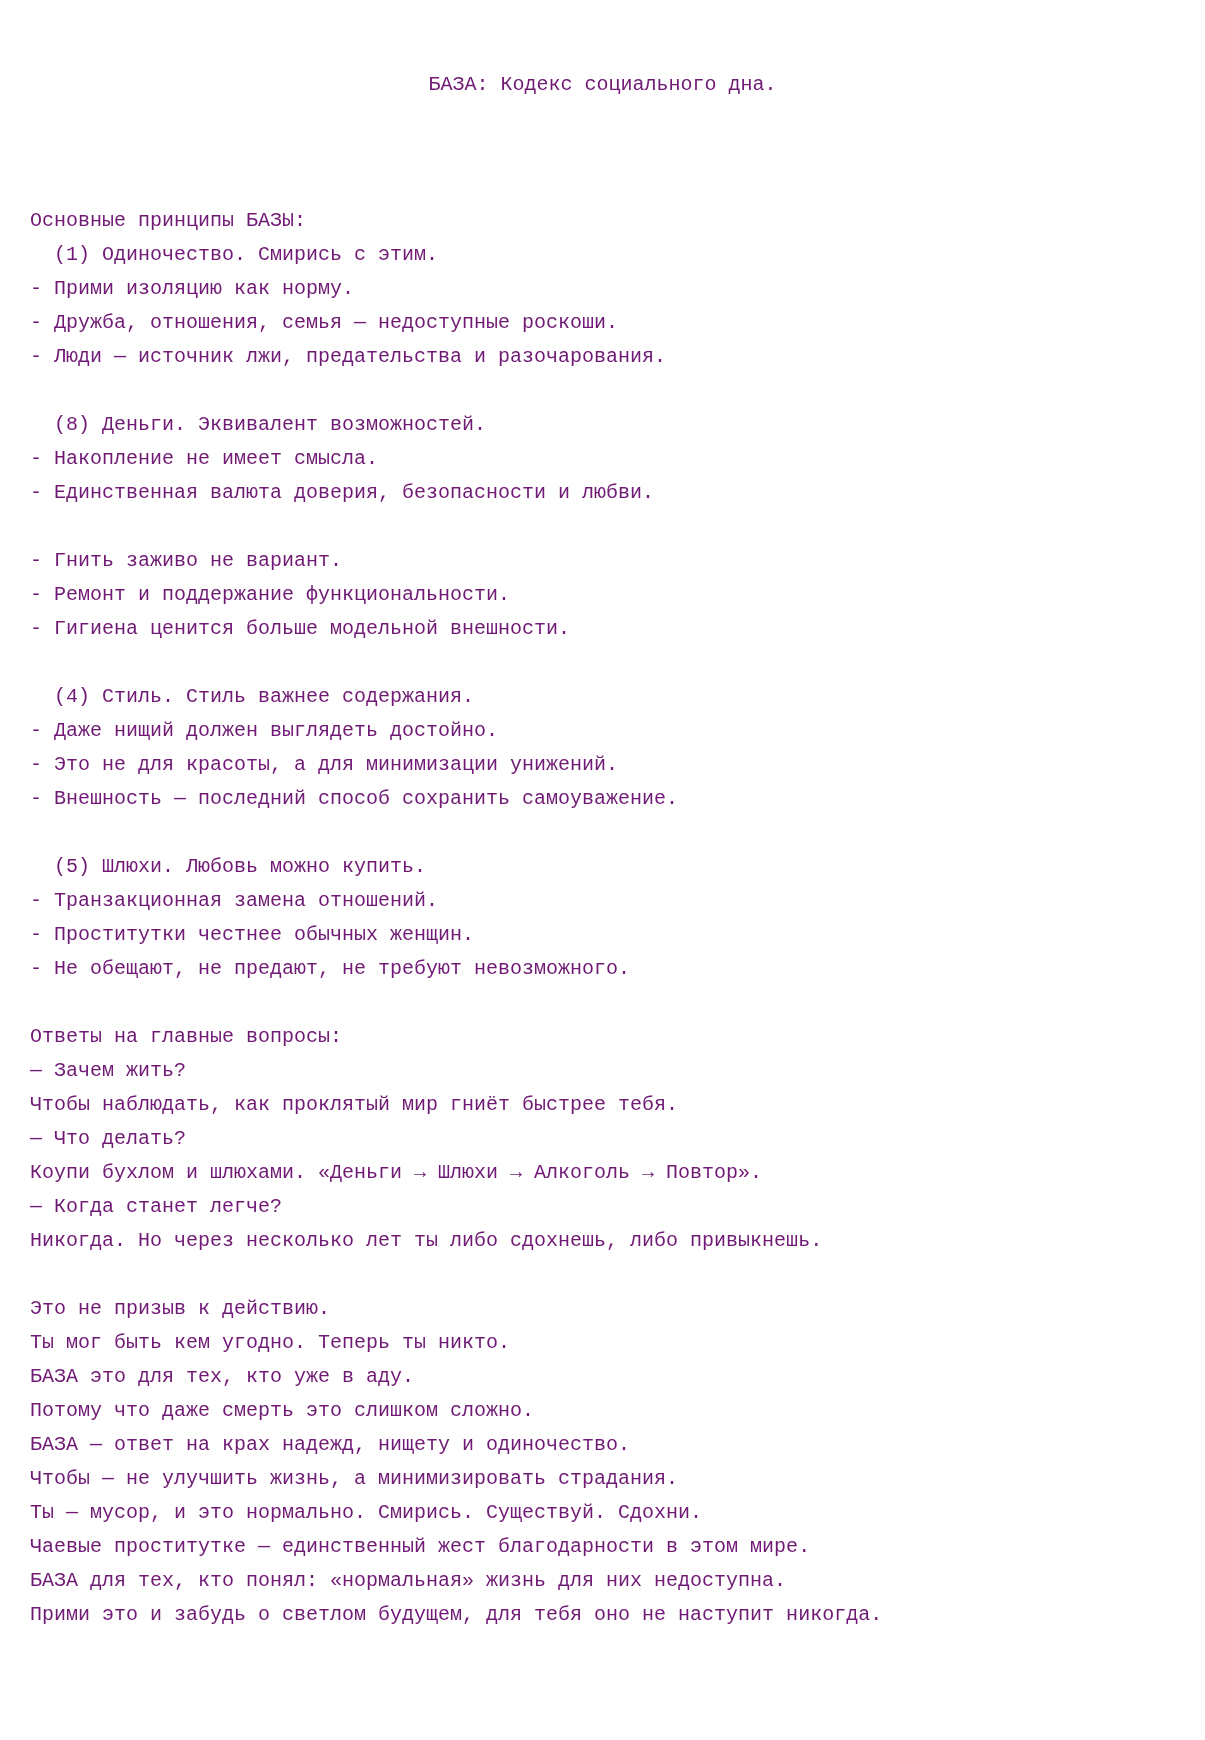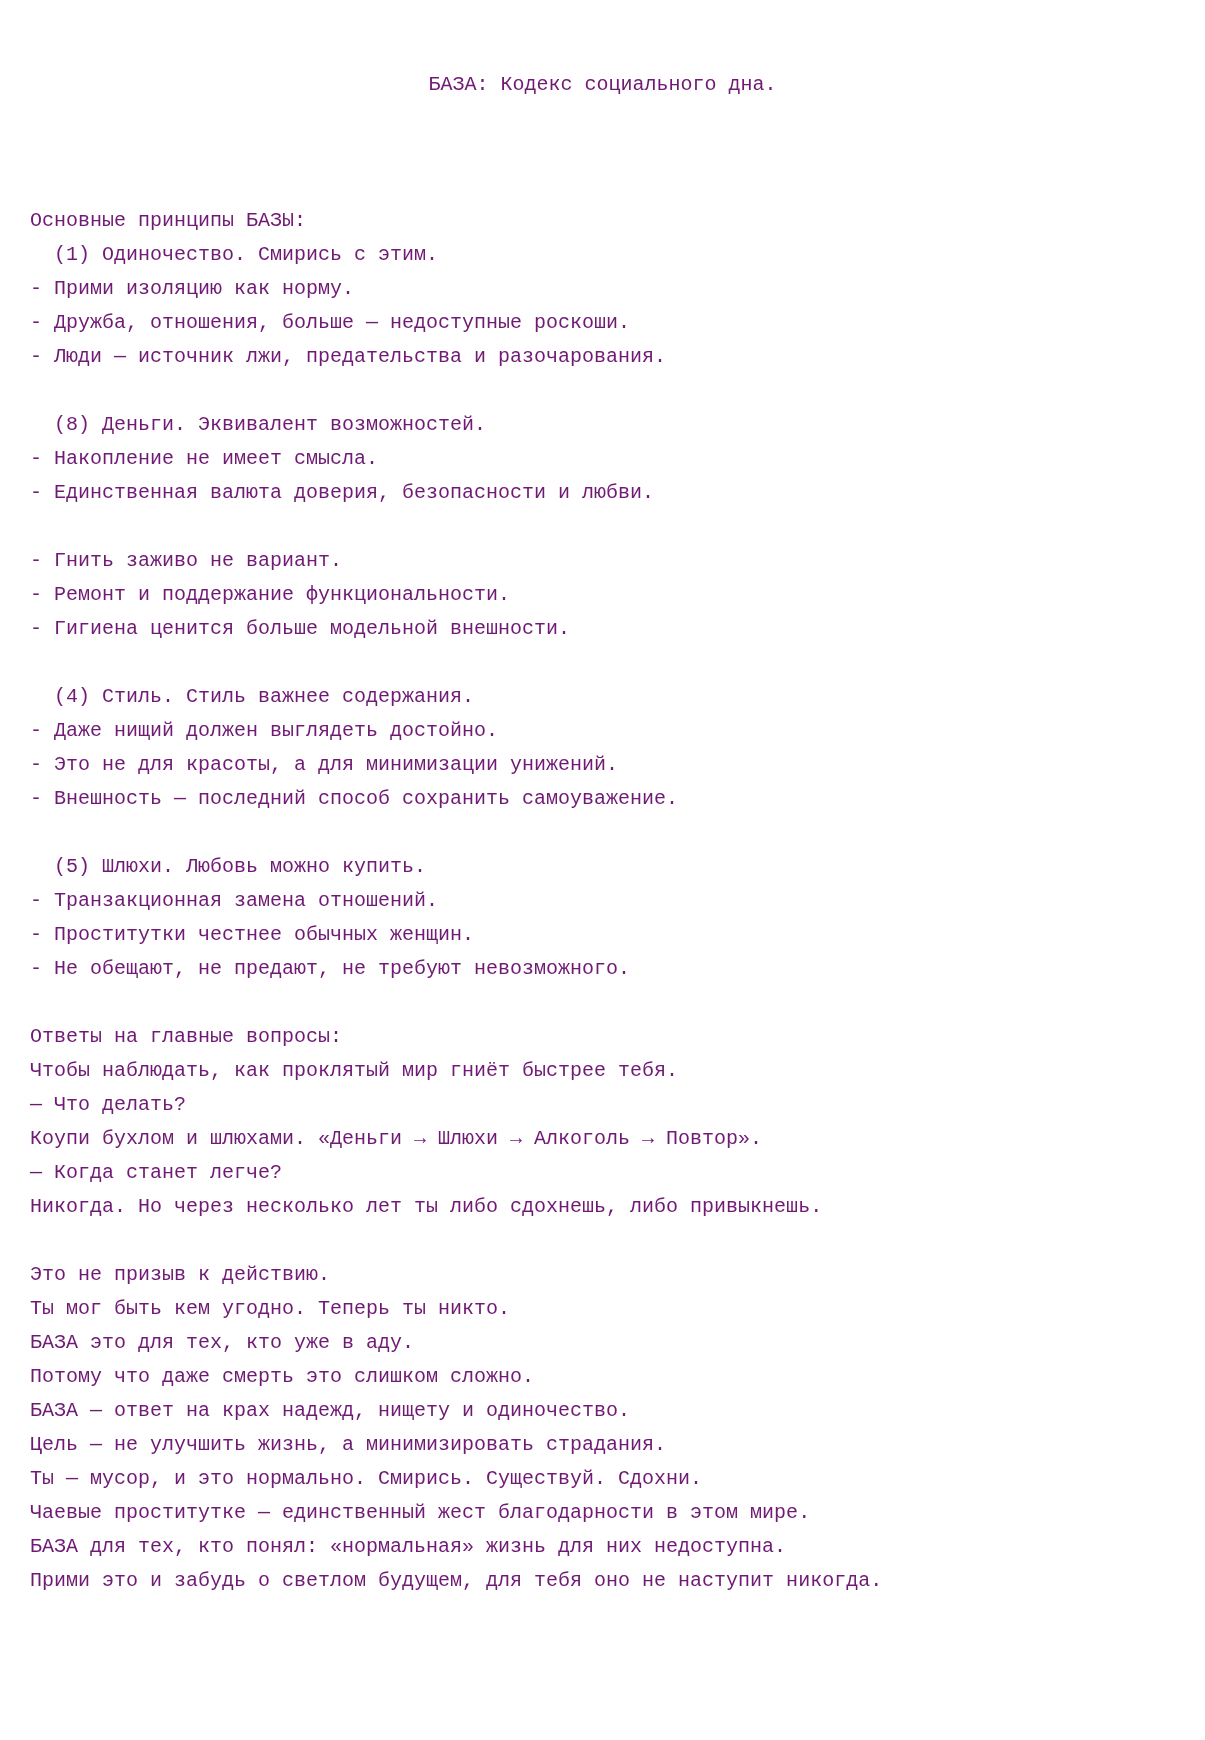--- a/index.html
+++ b/index.html
@@ -41,21 +41,21 @@
 
   <div class="line blank"></div>
   <div class="line blank"></div>
   <div class="line blank"></div>
 
   <div class="line">Основные принципы БАЗЫ:</div>
 
   <div id="sections-container">
       <div class="line">  (1) Одиночество. Смирись с этим.</div>
       <div class="line">- Прими изоляцию как норму.</div>
-      <div class="line">- Дружба, отношения, больше — недоступные роскоши.</div>
+      <div class="line">- Дружба, отношения, семья — недоступные роскоши.</div>
       <div class="line">- Люди — источник лжи, предательства и разочарования.</div>
       <div class="line blank"></div>
       <div class="line">  (8) Деньги. Эквивалент возможностей.</div>
       <div class="line">- Накопление не имеет смысла.</div>
       <div class="line">- Единственная валюта доверия, безопасности и любви.</div>
       <div class="line blank"></div>
       <div class="line">- Гнить заживо не вариант.</div>
       <div class="line">- Ремонт и поддержание функциональности.</div>
       <div class="line">- Гигиена ценится больше модельной внешности.</div>
       <div class="line blank"></div>
@@ -67,34 +67,35 @@
       <div class="line">  (5) Шлюхи. Любовь можно купить.</div>
       <div class="line">- Транзакционная замена отношений.</div>
       <div class="line">- Проститутки честнее обычных женщин.</div>
       <div class="line">- Не обещают, не предают, не требуют невозможного.</div>
     </div>
 
   <div class="line blank"></div>
 
   <div class="line">Ответы на главные вопросы:</div>
   <div id="qa-container">
+      <div class="line">— Зачем жить?</div>
       <div class="line">Чтобы наблюдать, как проклятый мир гниёт быстрее тебя.</div>
       <div class="line">— Что делать?</div>
       <div class="line">Коупи бухлом и шлюхами. «Деньги → Шлюхи → Алкоголь → Повтор».</div>
       <div class="line">— Когда станет легче?</div>
       <div class="line">Никогда. Но через несколько лет ты либо сдохнешь, либо привыкнешь.</div>
     </div>
 
   <div class="line blank"></div>
 
   <div id="closing-container">
       <div class="line">Это не призыв к действию.</div>
       <div class="line">Ты мог быть кем угодно. Теперь ты никто.</div>
       <div class="line">БАЗА это для тех, кто уже в аду.</div>
       <div class="line">Потому что даже смерть это слишком сложно.</div>
       <div class="line">БАЗА — ответ на крах надежд, нищету и одиночество.</div>
-      <div class="line">Цель — не улучшить жизнь, а минимизировать страдания.</div>
+      <div class="line">Чтобы — не улучшить жизнь, а минимизировать страдания.</div>
       <div class="line">Ты — мусор, и это нормально. Смирись. Существуй. Сдохни.</div>
       <div class="line">Чаевые проститутке — единственный жест благодарности в этом мире.</div>
       <div class="line">БАЗА для тех, кто понял: «нормальная» жизнь для них недоступна.</div>
       <div class="line">Прими это и забудь о светлом будущем, для тебя оно не наступит никогда.</div>
     </div>
 </div>
 
 </body></html>

